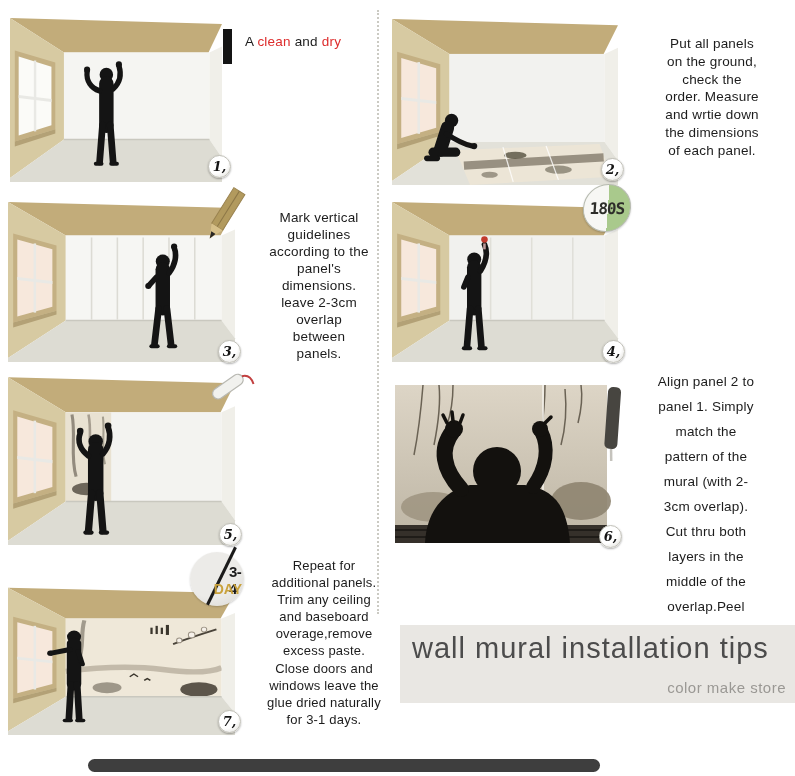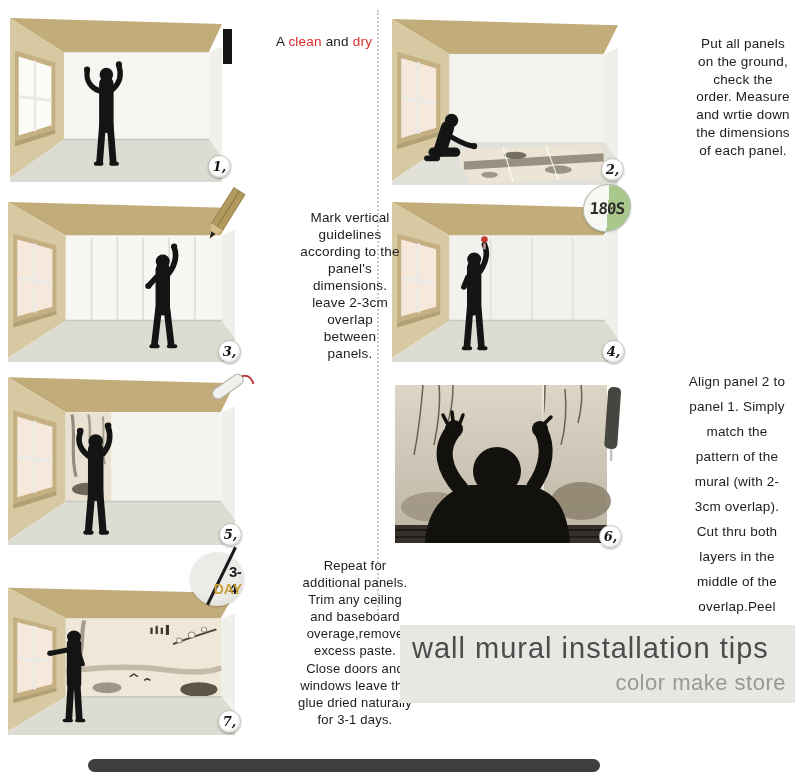--- a/index.html
+++ b/index.html
@@ -1,20 +1,20 @@
 <!DOCTYPE html>
 <html><head>
 <meta charset="utf-8">
 <style>
   html,body{margin:0;padding:0;}
   .canvas{position:relative;width:795px;height:776px;background:#ffffff;overflow:hidden;
           font-family:"Liberation Sans",sans-serif;color:#1f1f1f;}
   .illo{position:absolute;}
   .illo svg{overflow:visible;display:block;}
-  .step{position:absolute;font-size:13.5px;line-height:17.8px;letter-spacing:.2px;color:#1c1c1c;margin-left:31px;}
+  .step{position:absolute;font-size:13.5px;line-height:17.8px;letter-spacing:.2px;color:#1c1c1c;}
   .pre{white-space:pre-line;text-align:center;}
   .red{color:#dd2c2c;}
   .divider{position:absolute;left:377px;top:10px;height:604px;border-left:2px dotted #cbcac3;}
   .num-circle{position:absolute;width:21px;height:21px;border-radius:50%;
       background:radial-gradient(circle at 35% 30%, #ffffff 55%, #d8d7d0);
       border:1px solid #c1c0b8;box-shadow:0 1px 2px rgba(0,0,0,.3);
       display:flex;align-items:center;justify-content:center;
       font:italic 700 13px "DejaVu Serif",serif;color:#151515;}
   .black-bar{position:absolute;left:223px;top:29px;width:9px;height:35px;background:#141414;}
   .badge-180{position:absolute;left:583px;top:184px;width:46px;height:46px;border-radius:50%;
@@ -24,21 +24,21 @@
       font-family:"DejaVu Sans Mono",monospace;font-weight:700;font-size:16px;
       letter-spacing:-1px;color:#2e2e2a;transform:skewX(-4deg);}
   .badge-day{position:absolute;left:190px;top:552px;width:54px;height:54px;border-radius:50%;
       background:radial-gradient(circle at 40% 35%, #ecebe8 55%, #d7d6d2);
       box-shadow:0 1px 2px rgba(0,0,0,.2);}
   .bd-num{position:absolute;left:5px;top:11px;font-weight:700;font-size:15px;color:#1b1b1b;letter-spacing:-.5px;margin-left:34px;}
   .bd-slash{position:absolute;left:30px;top:-8px;width:3px;height:64px;background:#1b1b1b;transform:rotate(26deg);}
   .bd-unit{position:absolute;right:2px;bottom:9px;font-weight:700;font-size:14px;color:#c9a23d;}
   .footer-band{position:absolute;left:400px;top:625px;width:395px;height:78px;background:#e9e7e3;}
   .footer-title{position:absolute;left:12px;top:7px;font-size:29px;color:#4c4c4c;letter-spacing:1px;}
-  .footer-store{position:absolute;right:9px;bottom:7px;font-size:22px;color:#9a9894;letter-spacing:.5px;}
+  .footer-store{position:absolute;right:9px;bottom:7px;font-size:15px;color:#9a9894;letter-spacing:.5px;}
   .bottom-bar{position:absolute;left:88px;top:759px;width:512px;height:13px;border-radius:7px;background:#3e3e3e;}
 </style>
 </head>
 <body>
 
 <div class="canvas">
 
   <div class="divider"></div>
 
   <div class="illo" style="left:10px;top:14px;width:212px;height:168px">

